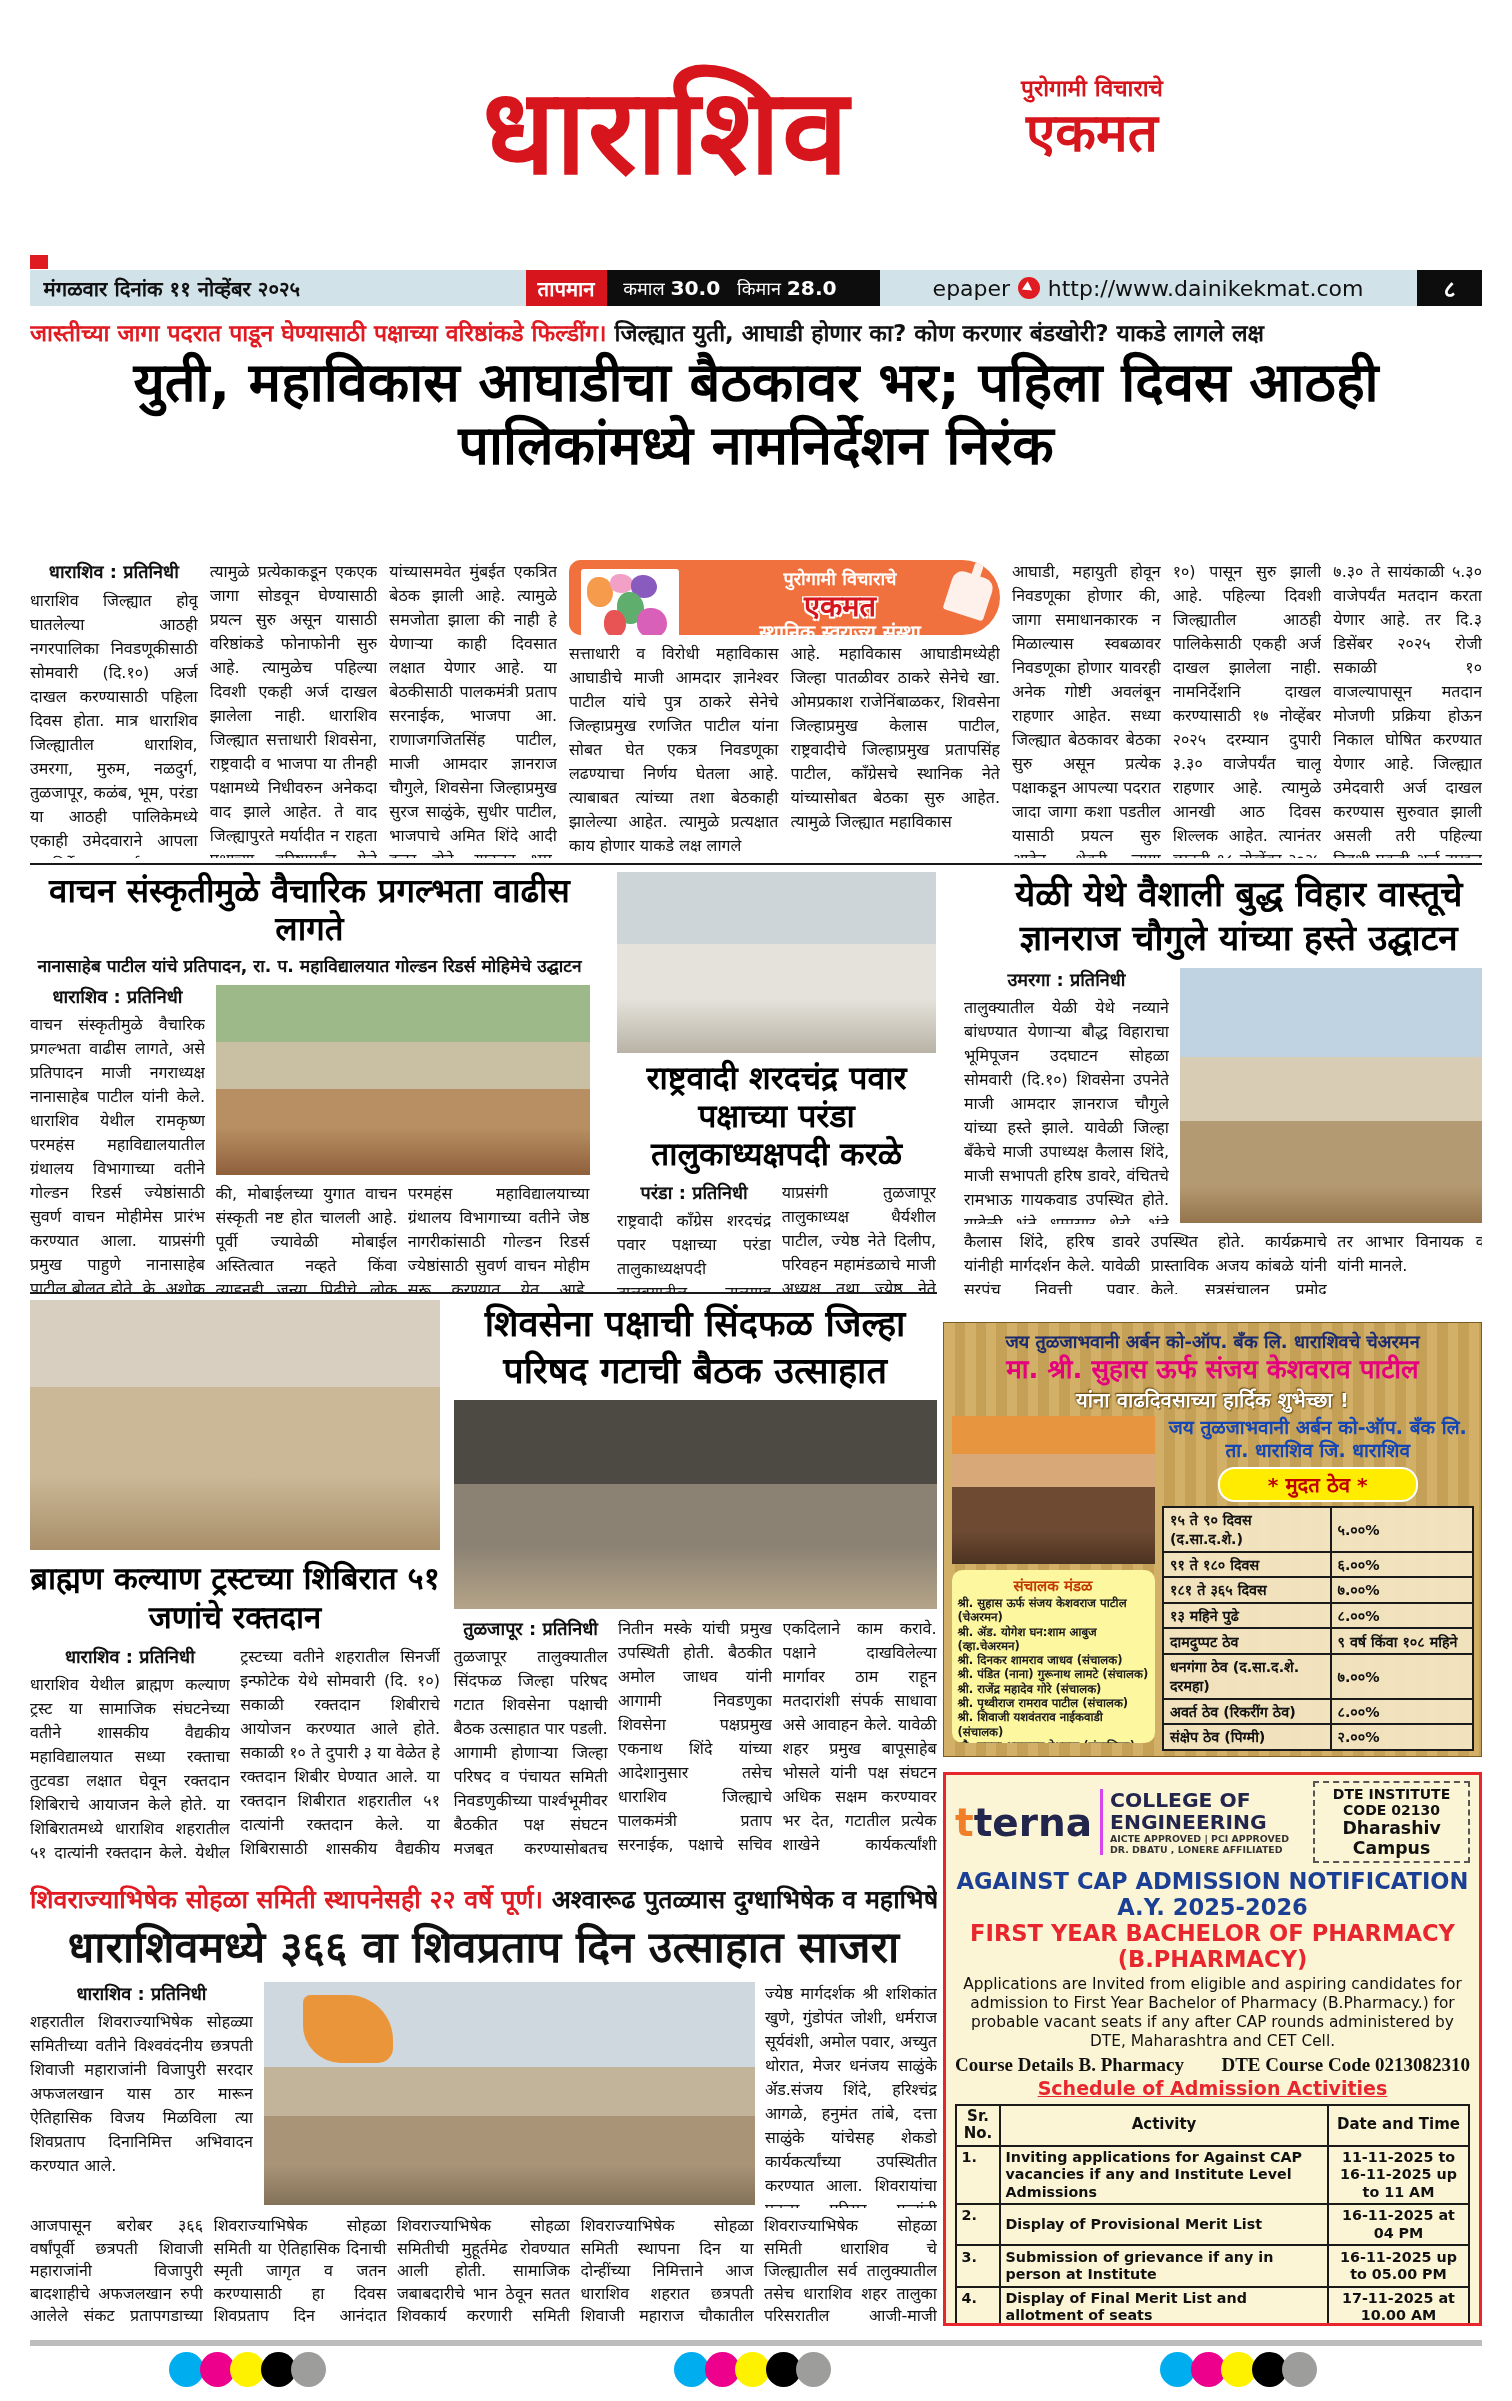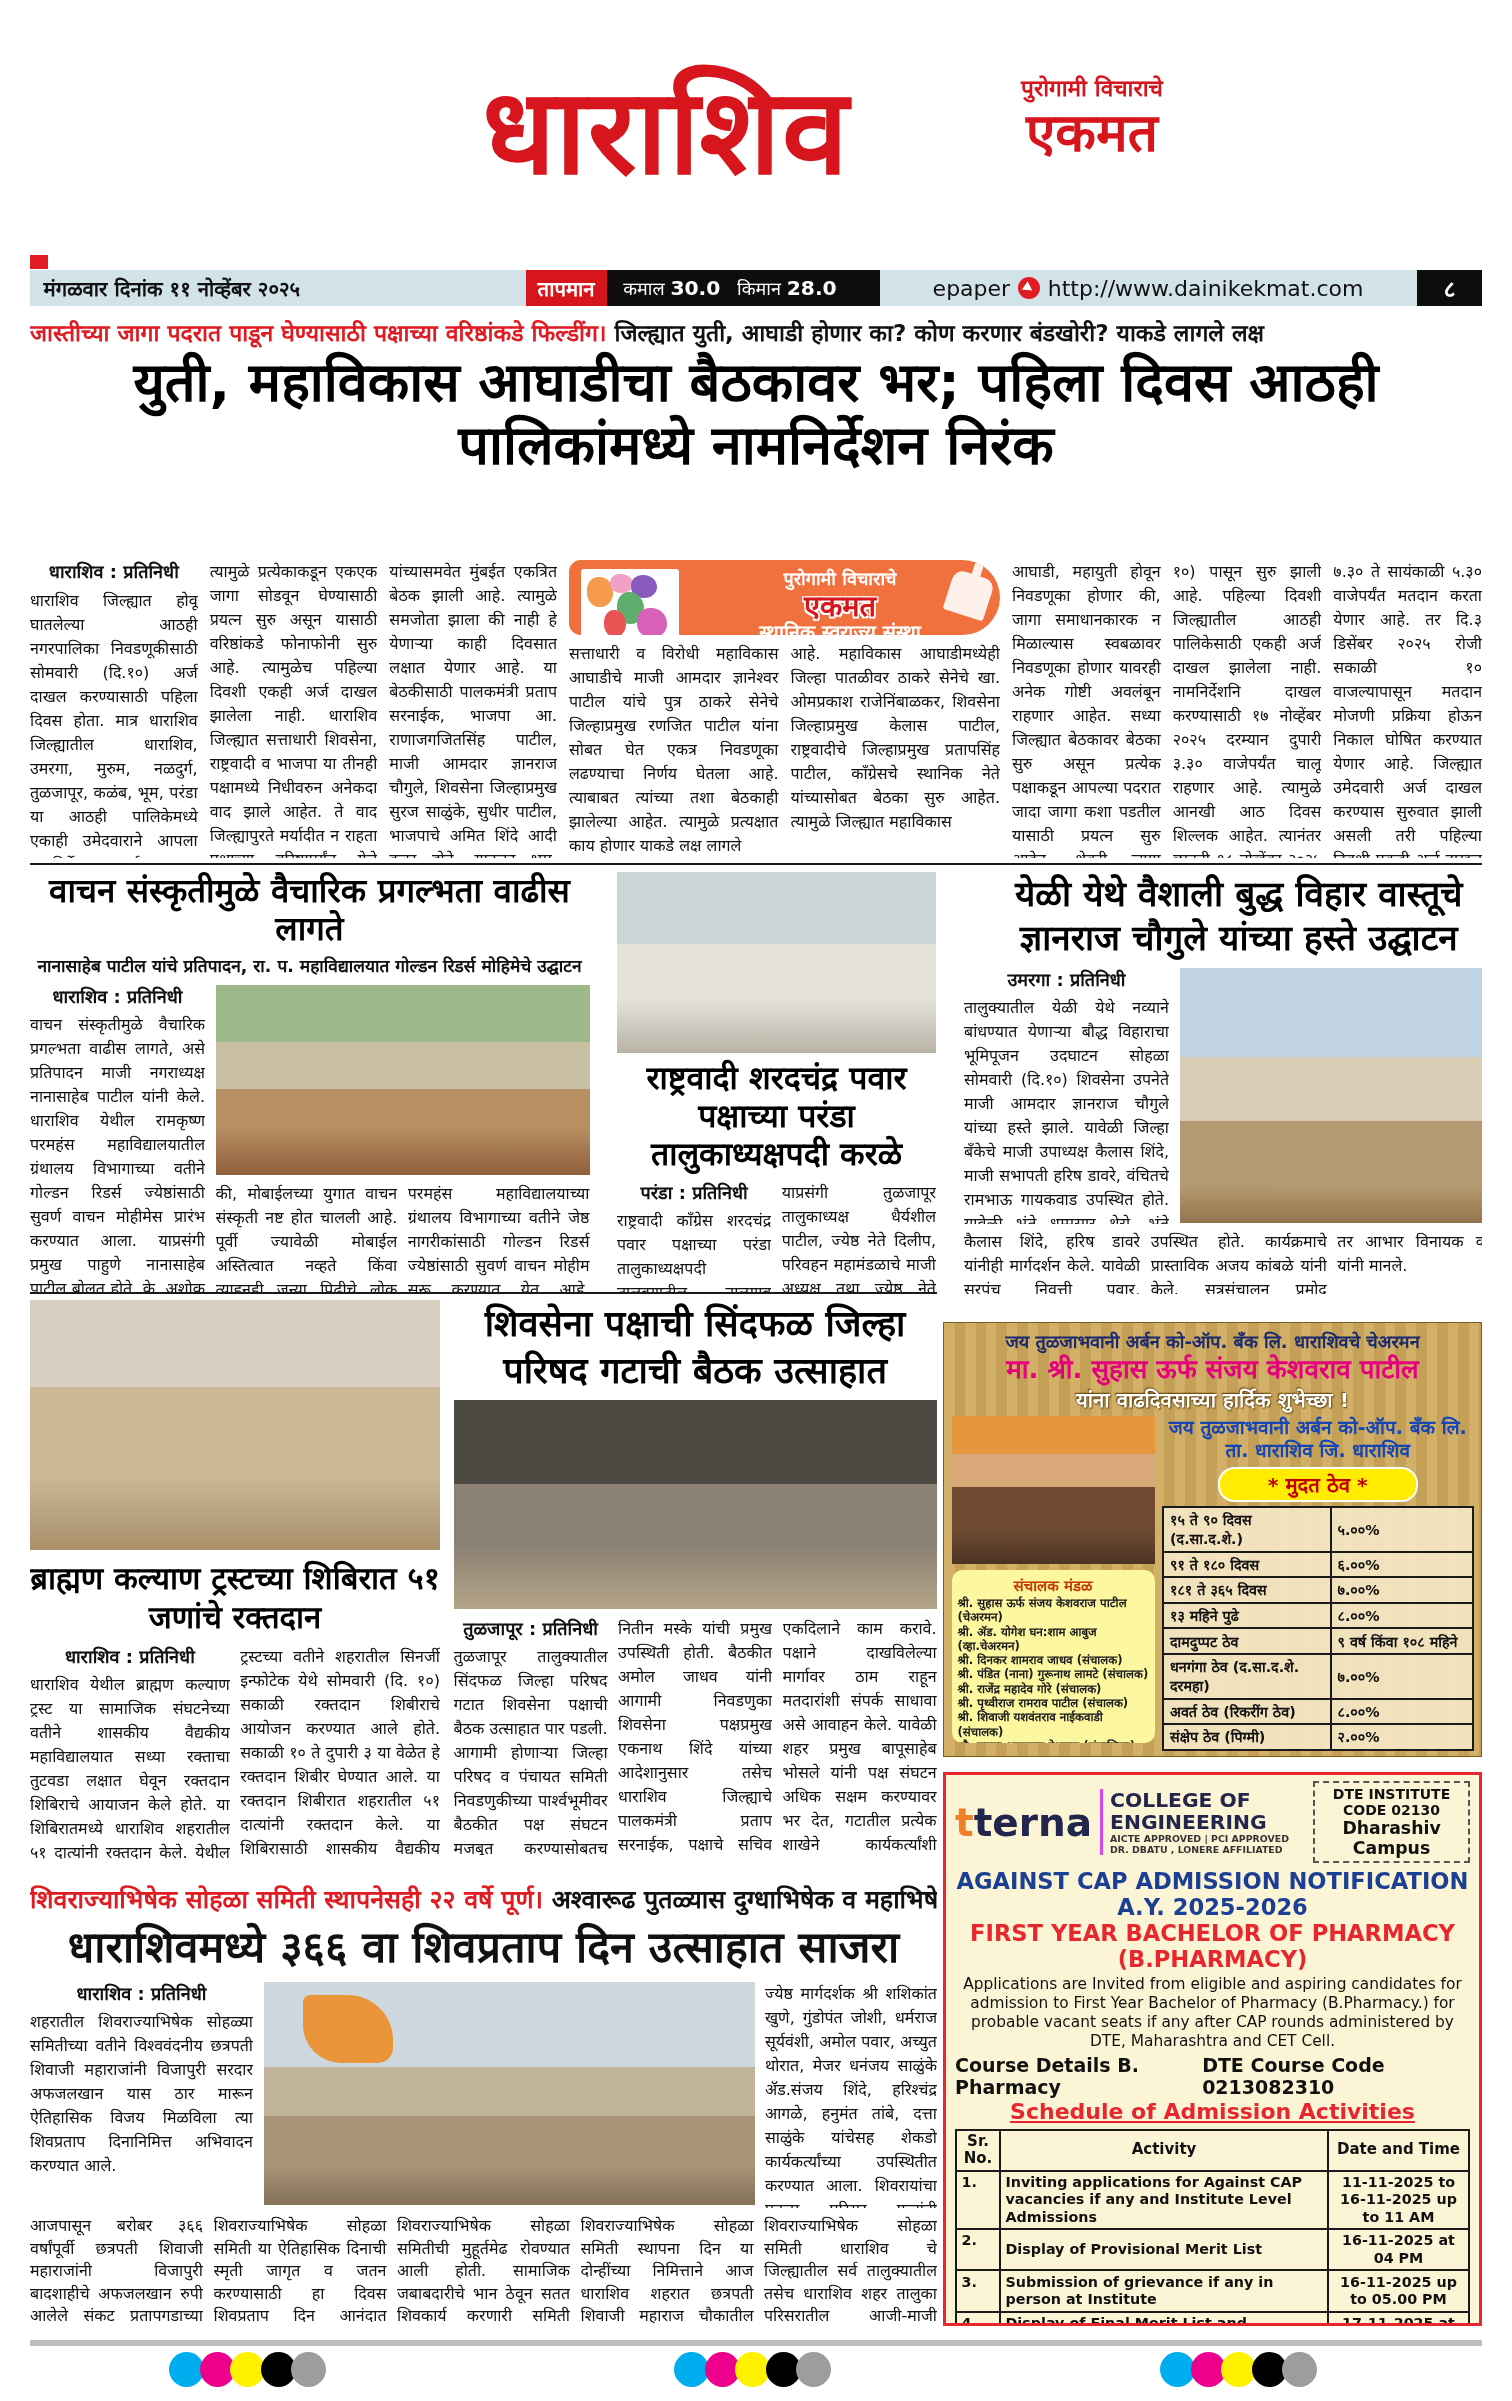--- a/index.html
+++ b/index.html
@@ -101,22 +101,22 @@
   #terna-logo .t-o{color:#f07f28;}
   #terna-college{border-left:3px solid #d946ef;padding-left:7.5px;}
   .t-college{color:#22264d;font-weight:800;font-size:20.3px;line-height:22px;}
   .t-small{font-size:9.4px;font-weight:700;color:#333;}
   #dte-box{margin-left:auto;border:2.3px dashed #555;padding:3px 6px;text-align:center;}
   .dte1{font-size:14px;font-weight:800;color:#111;}
   .dte2{font-size:17.3px;font-weight:700;color:#111;}
   .t-blue{color:#1b3f94;font-weight:800;font-size:22.6px;text-align:center;margin-top:4.5px;}
   .t-red{color:#e8262d;font-weight:800;font-size:22.6px;text-align:center;}
   .t-para{font-size:15.4px;line-height:19px;text-align:center;margin-top:3px;}
-  .t-course{display:flex;justify-content:space-between;font-weight:800;font-size:19px;margin-top:3px;}
-  .t-sched{color:#e8262d;font-weight:800;font-size:22px;text-align:center;text-decoration:underline;margin-top:1.5px;}
+  .t-course{display:flex;justify-content:space-between;font-weight:800;font-size:19px;margin-top:3px;font-family:Liberation Serif, serif;}
+  .t-sched{color:#e8262d;font-weight:800;font-size:19px;text-align:center;text-decoration:underline;margin-top:1.5px;}
   table.sched{border-collapse:collapse;width:100%;margin-top:4.5px;}
   table.sched th,table.sched td{border:2.3px solid #1a1a1a;font-size:14.3px;line-height:17.3px;padding:2.3px 4.5px;background:#fcf5d5;}
   table.sched th{font-size:15px;}
   table.sched td.no{width:33px;vertical-align:top;font-weight:700;}
   table.sched td.dt{width:130px;text-align:center;font-weight:800;}
   table.sched td.act{font-weight:700;}
   
   #bottomsec{left:30px;top:1881px;width:907px;}
   #bot-kicker{font-size:25px;font-weight:800;white-space:nowrap;overflow:hidden;}
   #bot-kicker .red{color:#e01b22;}

